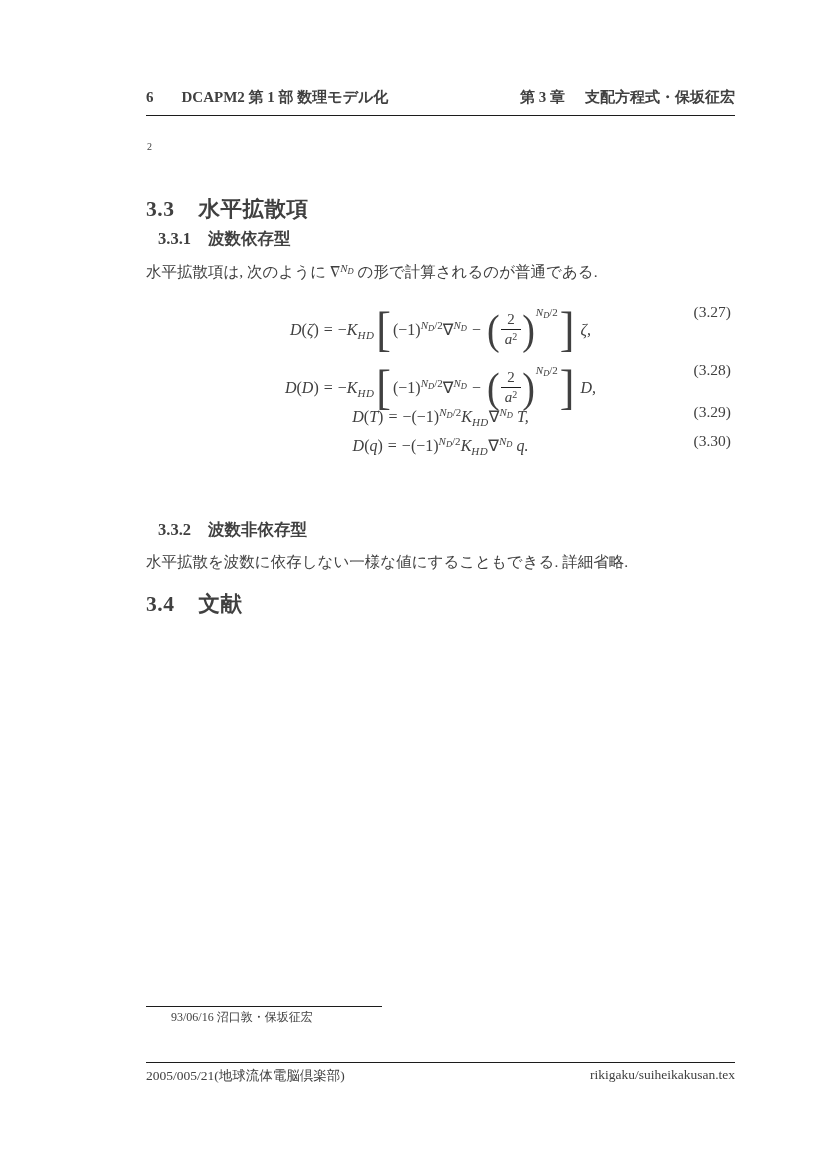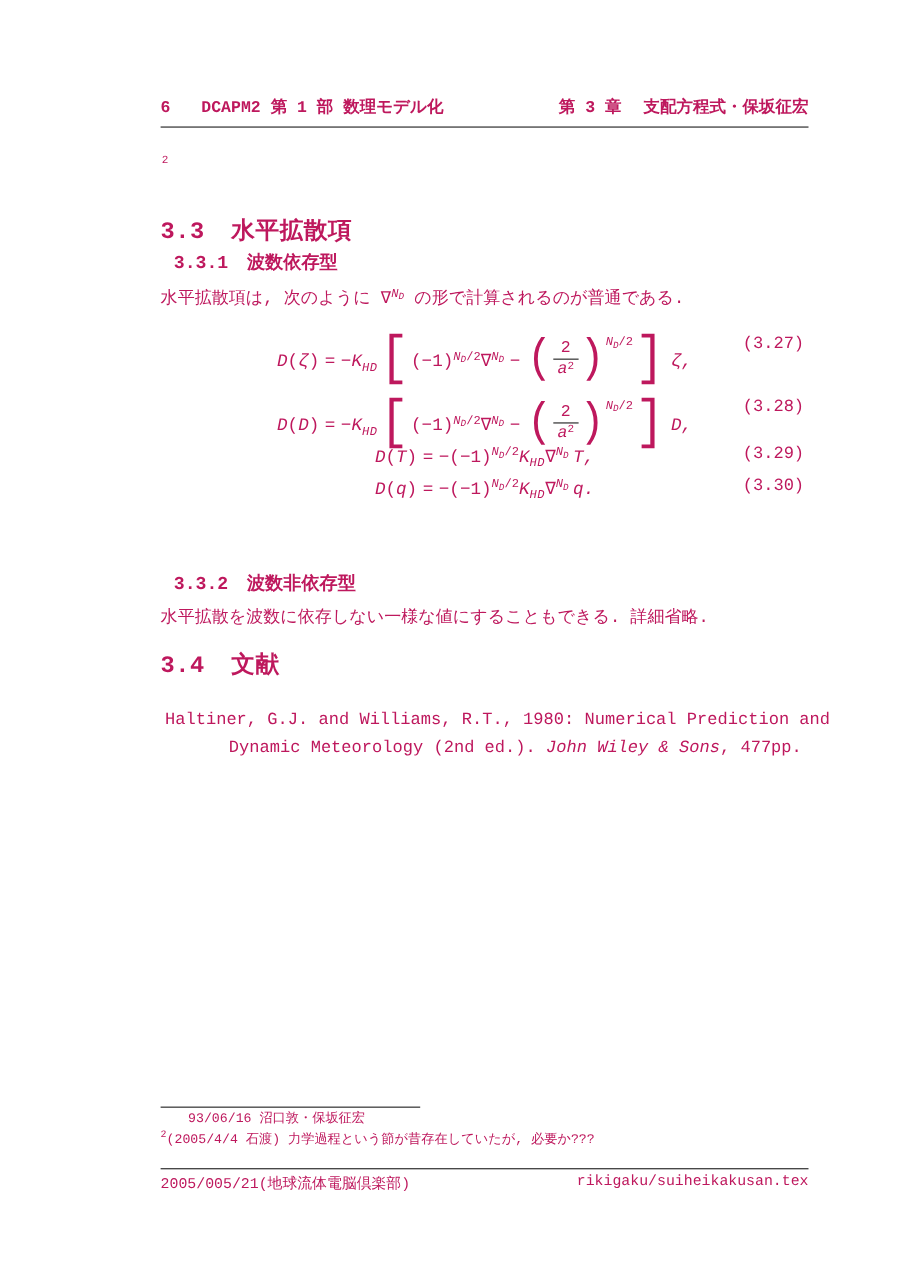--- a/index.html
+++ b/index.html
@@ -1,19 +1,19 @@
 <!DOCTYPE html>
 <html><head>
 <meta charset="utf-8">
 <style>
   html,body { margin:0; padding:0; background:#ffffff; }
   .page {
     position:relative; width:826px; height:1169px; background:#ffffff;
-    font-family:Liberation Mono, monospace;
-    color:#be185d; overflow:hidden;
+    font-family:Liberation Serif, serif;
+    color:#404040; overflow:hidden;
   }
   .abs { position:absolute; }
 
   
   .hdr {
     left:146px; top:88px; width:589px;
     display:flex; justify-content:space-between; align-items:baseline;
     font-weight:bold; font-size:15px;
     border-bottom:1px solid #1c1c1c; padding-bottom:8px;
   }
@@ -117,29 +117,24 @@
   </div>
 
   <div class="abs para" style="top:549px;">
     <span>水平拡散を波数に依存しない一様な値にすることもできる. 詳細省略.</span>
   </div>
 
   <div class="abs h-sec" style="top:589px;">
     <span class="no">3.4</span><span>文献</span>
   </div>
 
-  <div class="abs ref" style="top:641px;">
-    <span>Haltiner, G.J. and Williams, R.T., 1980: Numerical Prediction and Dynamic Meteorology (2nd ed.). </span><span class="pub">John Wiley &amp; Sons</span><span>, 477pp.</span>
-  </div>
 
   <div class="abs fnrule"></div>
   <div class="abs fnblock">
     <div class="l1">93/06/16 沼口敦・保坂征宏</div>
-    <div><sup>2</sup><span>(2005/4/4 石渡) 力学過程という節が昔存在していたが, 必要か???</span>
-    </div>
   </div>
 
   <div class="abs ftrule"></div>
   <div class="abs ftr">
     <span>2005/005/21(地球流体電脳倶楽部)</span>
     <span>rikigaku/suiheikakusan.tex</span>
   </div>
 
 </div>
 

